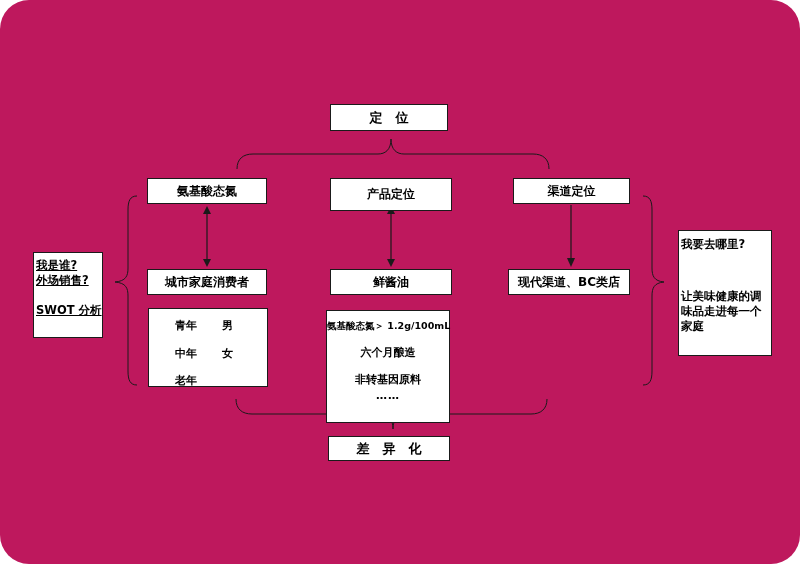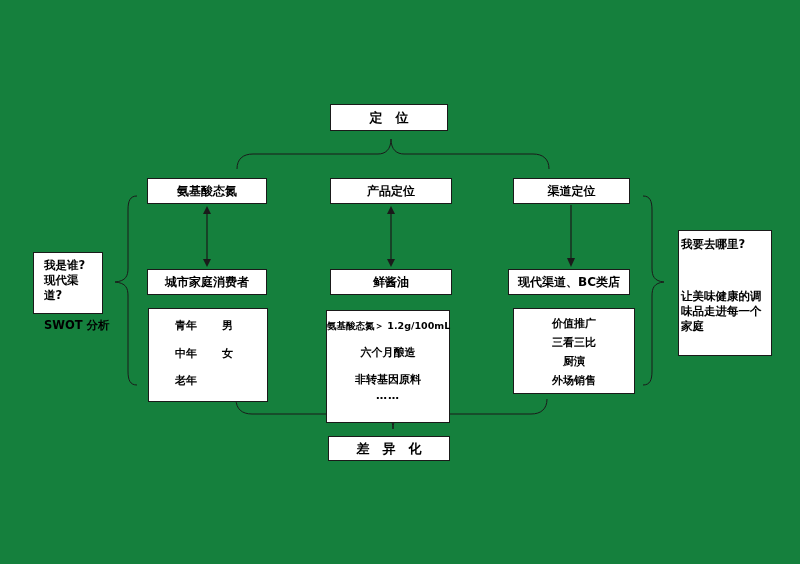--- a/index.html
+++ b/index.html
@@ -4,24 +4,25 @@
 <style>
   html, body {
     margin: 0;
     padding: 0;
     background: #ffffff;
   }
   .stage {
     position: relative;
     width: 800px;
     height: 564px;
-    background: #15803d;
+    background: #be185d;
     font-family: "DejaVu Sans", "Liberation Sans", sans-serif;
     color: #000000;
     overflow: hidden;
+    border-radius: 29px;
   }
   .overlay {
     position: absolute;
     left: 0;
     top: 0;
     pointer-events: none;
   }
   .overlay path {
     fill: none;
     stroke: #1a1a1a;
@@ -46,29 +47,29 @@
     display: flex;
     align-items: center;
     justify-content: center;
     font-size: 12px;
     white-space: nowrap;
   }
   .title-box   { left: 330px; top: 104px; width: 118px; height: 27px; font-size: 13px; }
   .bottom-box  { left: 328px; top: 436px; width: 122px; height: 25px; font-size: 13px; }
 
   .hdr-0 { left: 147px; top: 178px; width: 120px; height: 26px; }
-  .hdr-1 { left: 330px; top: 178px; width: 122px; height: 26px; }
+  .hdr-1 { left: 330px; top: 178px; width: 122px; height: 33px; }
   .hdr-2 { left: 513px; top: 178px; width: 117px; height: 26px; }
 
   .core-0 { left: 147px; top: 269px; width: 120px; height: 26px; }
   .core-1 { left: 330px; top: 269px; width: 122px; height: 26px; }
   .core-2 { left: 508px; top: 269px; width: 122px; height: 26px; }
 
   .detail { font-size: 11px; }
-  .det-0 { left: 148px; top: 308px; width: 120px; height: 94px; }
+  .det-0 { left: 148px; top: 308px; width: 120px; height: 79px; }
   .det-1 { left: 326px; top: 310px; width: 124px; height: 113px; text-align: center; }
   .det-2 { left: 513px; top: 308px; width: 122px; height: 86px; text-align: center; }
 
   .drow { display: flex; margin-left: 26px; line-height: 14px; }
   .drow.r1 { margin-top: 10px; }
   .drow.r2 { margin-top: 14px; }
   .drow.r3 { margin-top: 13px; }
   .drow .c2 { margin-left: 25px; }
 
   .pline { line-height: 14px; }
@@ -83,21 +84,21 @@
 
   .side-panel {
     position: absolute;
     border: 1px solid #1a1a1a;
     background: #ffffff;
     font-weight: bold;
     box-sizing: border-box;
     font-size: 11.5px;
     line-height: 15px;
   }
-  .left-panel  { left: 33px;  top: 252px; width: 70px;  height: 62px;  padding: 5px 10px; }
+  .left-panel  { left: 33px;  top: 252px; width: 70px;  height: 86px;  padding: 5px 2px; text-decoration: underline; }
   .right-panel { left: 678px; top: 230px; width: 94px;  height: 126px; padding: 6px 2px; }
   .swot-line { margin-top: 15px; white-space: nowrap; }
   .rp-answer { margin-top: 37px; font-family: Liberation Serif, serif; }
 </style>
 </head>
 <body>
 
 <div class="stage">
 
   <svg class="overlay" width="800" height="564" viewBox="0 0 800 564">
@@ -158,32 +159,26 @@
     </div>
   </div>
 
   <div class="box detail det-1">
     <div class="pline l1">氨基酸态氮＞ 1.2g/100mL</div>
     <div class="pline l2">六个月酿造</div>
     <div class="pline l3">非转基因原料</div>
     <div class="pline l4">……</div>
   </div>
 
-  <div class="box detail det-2">
-    <div class="pline l1">价值推广</div>
-    <div class="pline l2">三看三比</div>
-    <div class="pline l3">厨演</div>
-    <div class="pline l4">外场销售</div>
-  </div>
 
   <div class="box cbox bottom-box">差　异　化</div>
 
   <div class="side-panel left-panel">
     <div>我是谁?</div>
-    <div>现代渠道?</div>
+    <div>外场销售?</div>
     <div class="swot-line">SWOT 分析</div>
   </div>
 
   <div class="side-panel right-panel">
     <div>我要去哪里?</div>
     <div class="rp-answer">让美味健康的调味品走进每一个家庭</div>
   </div>
 
 </div>
 

